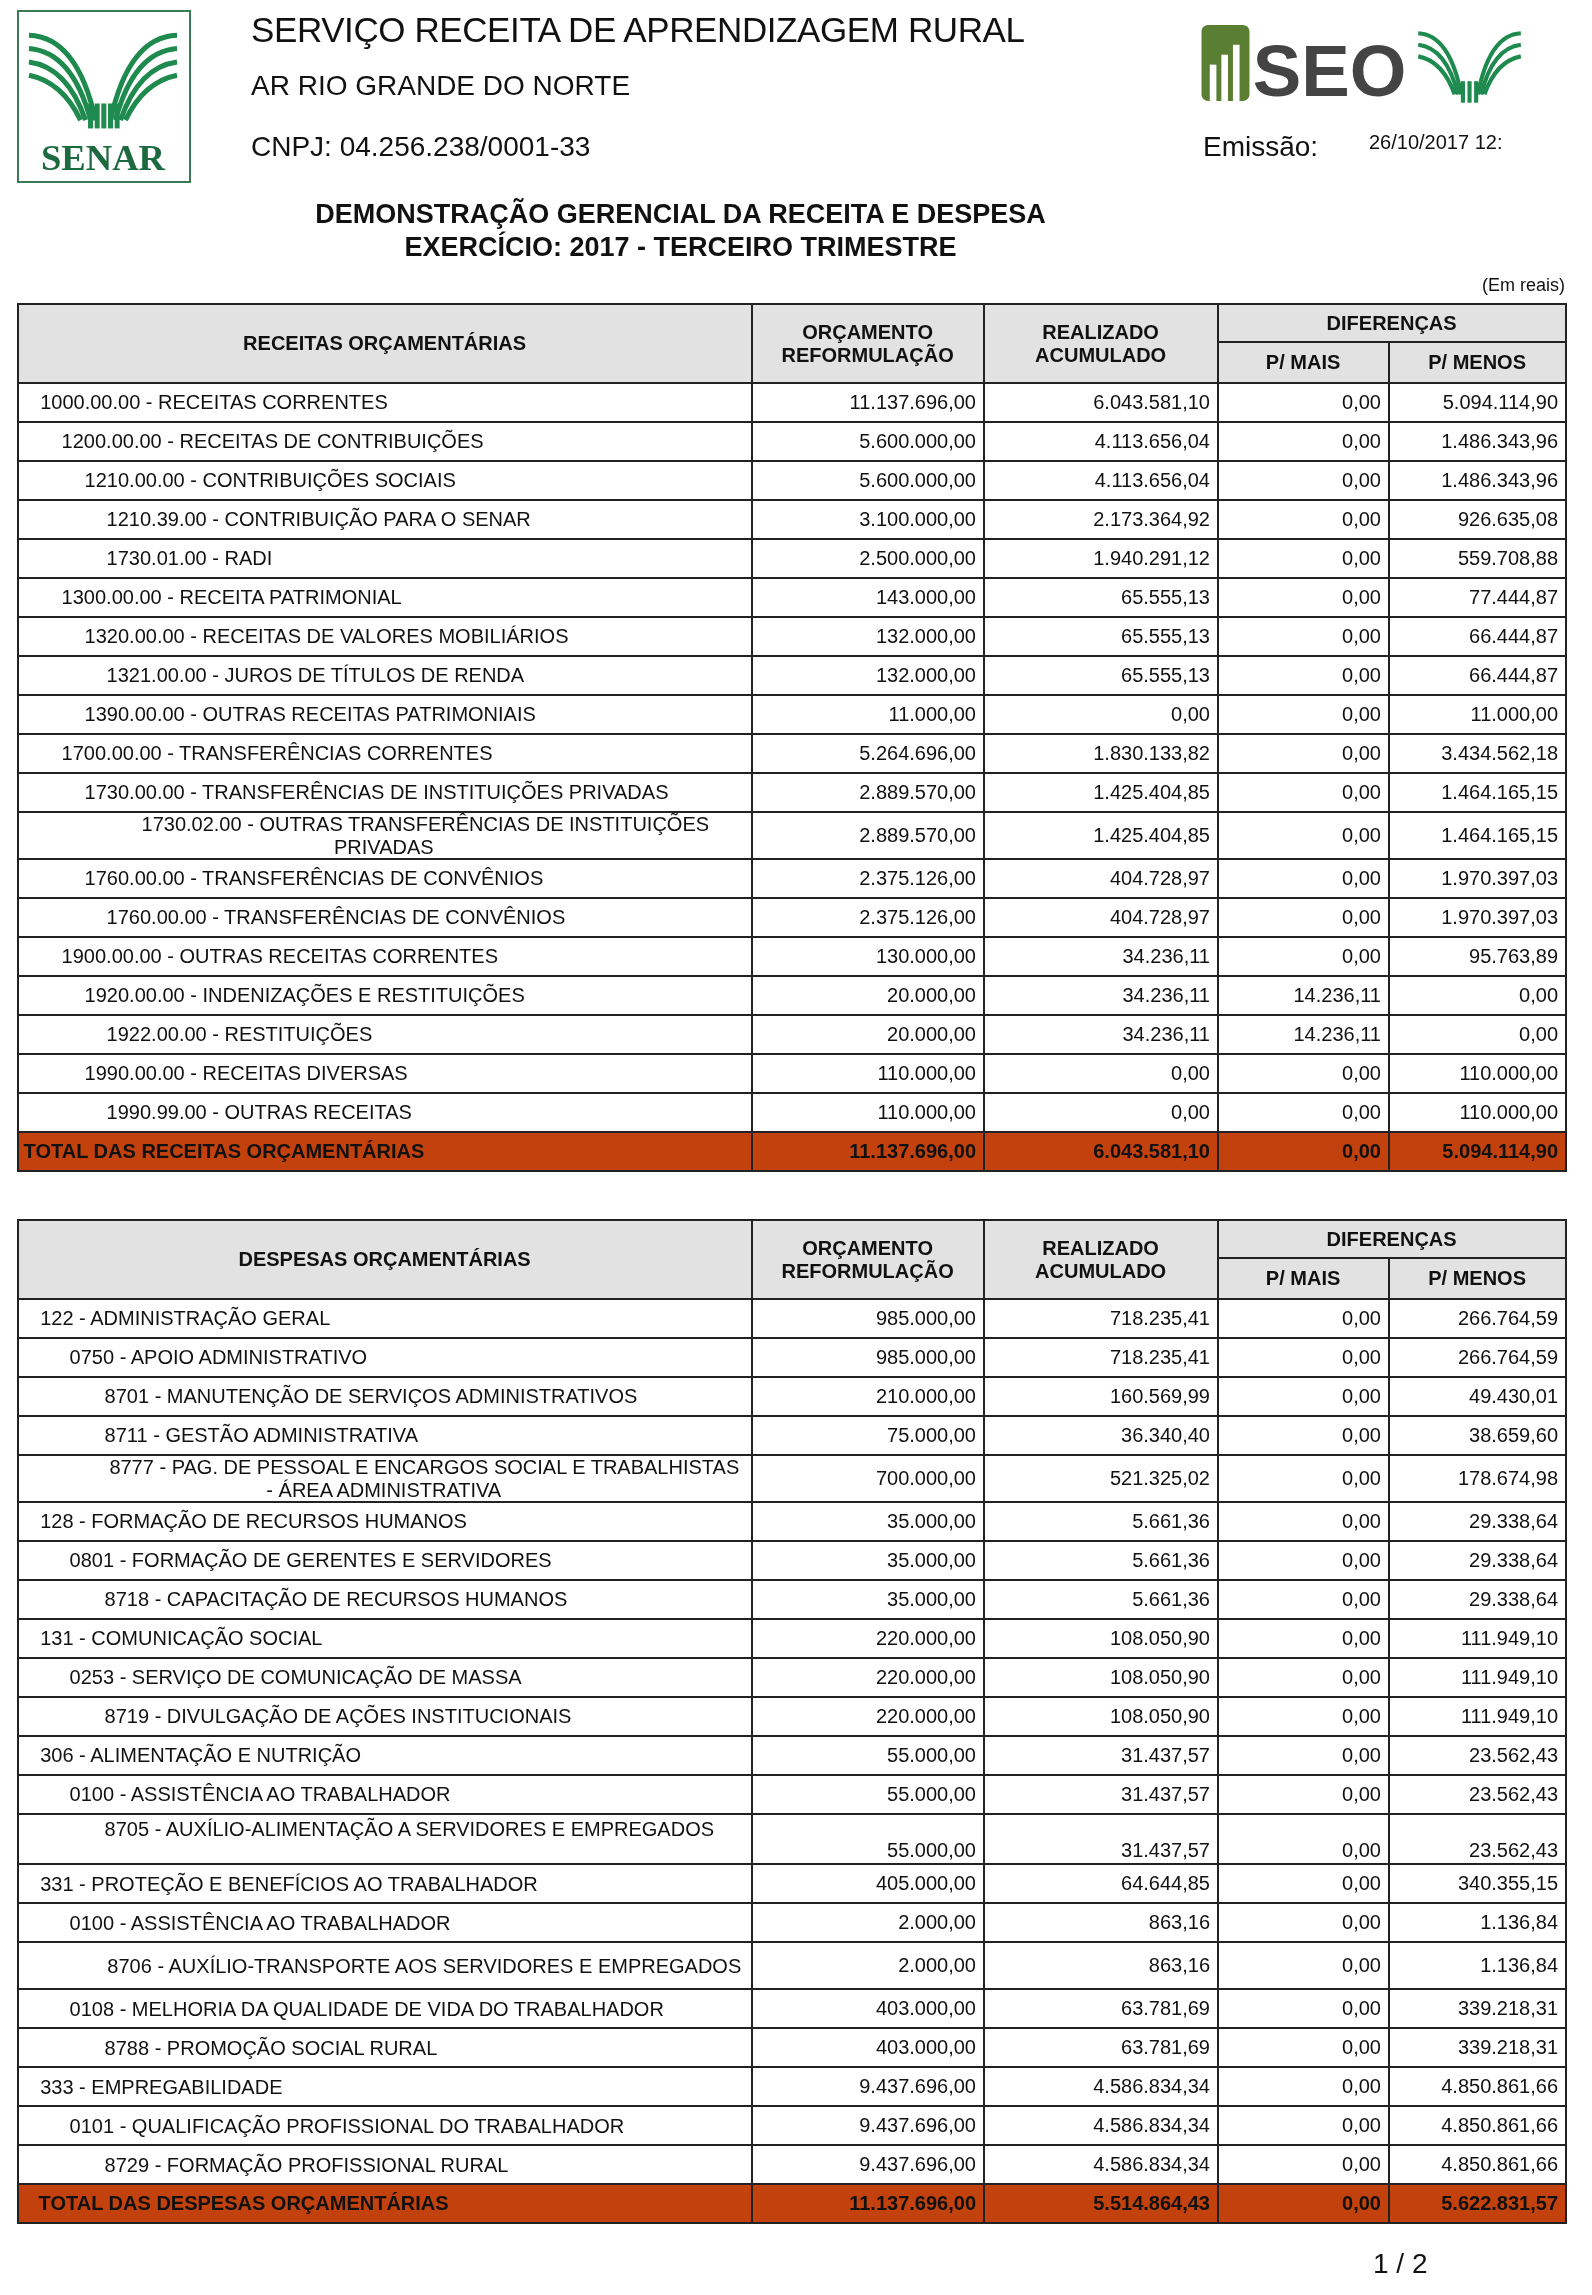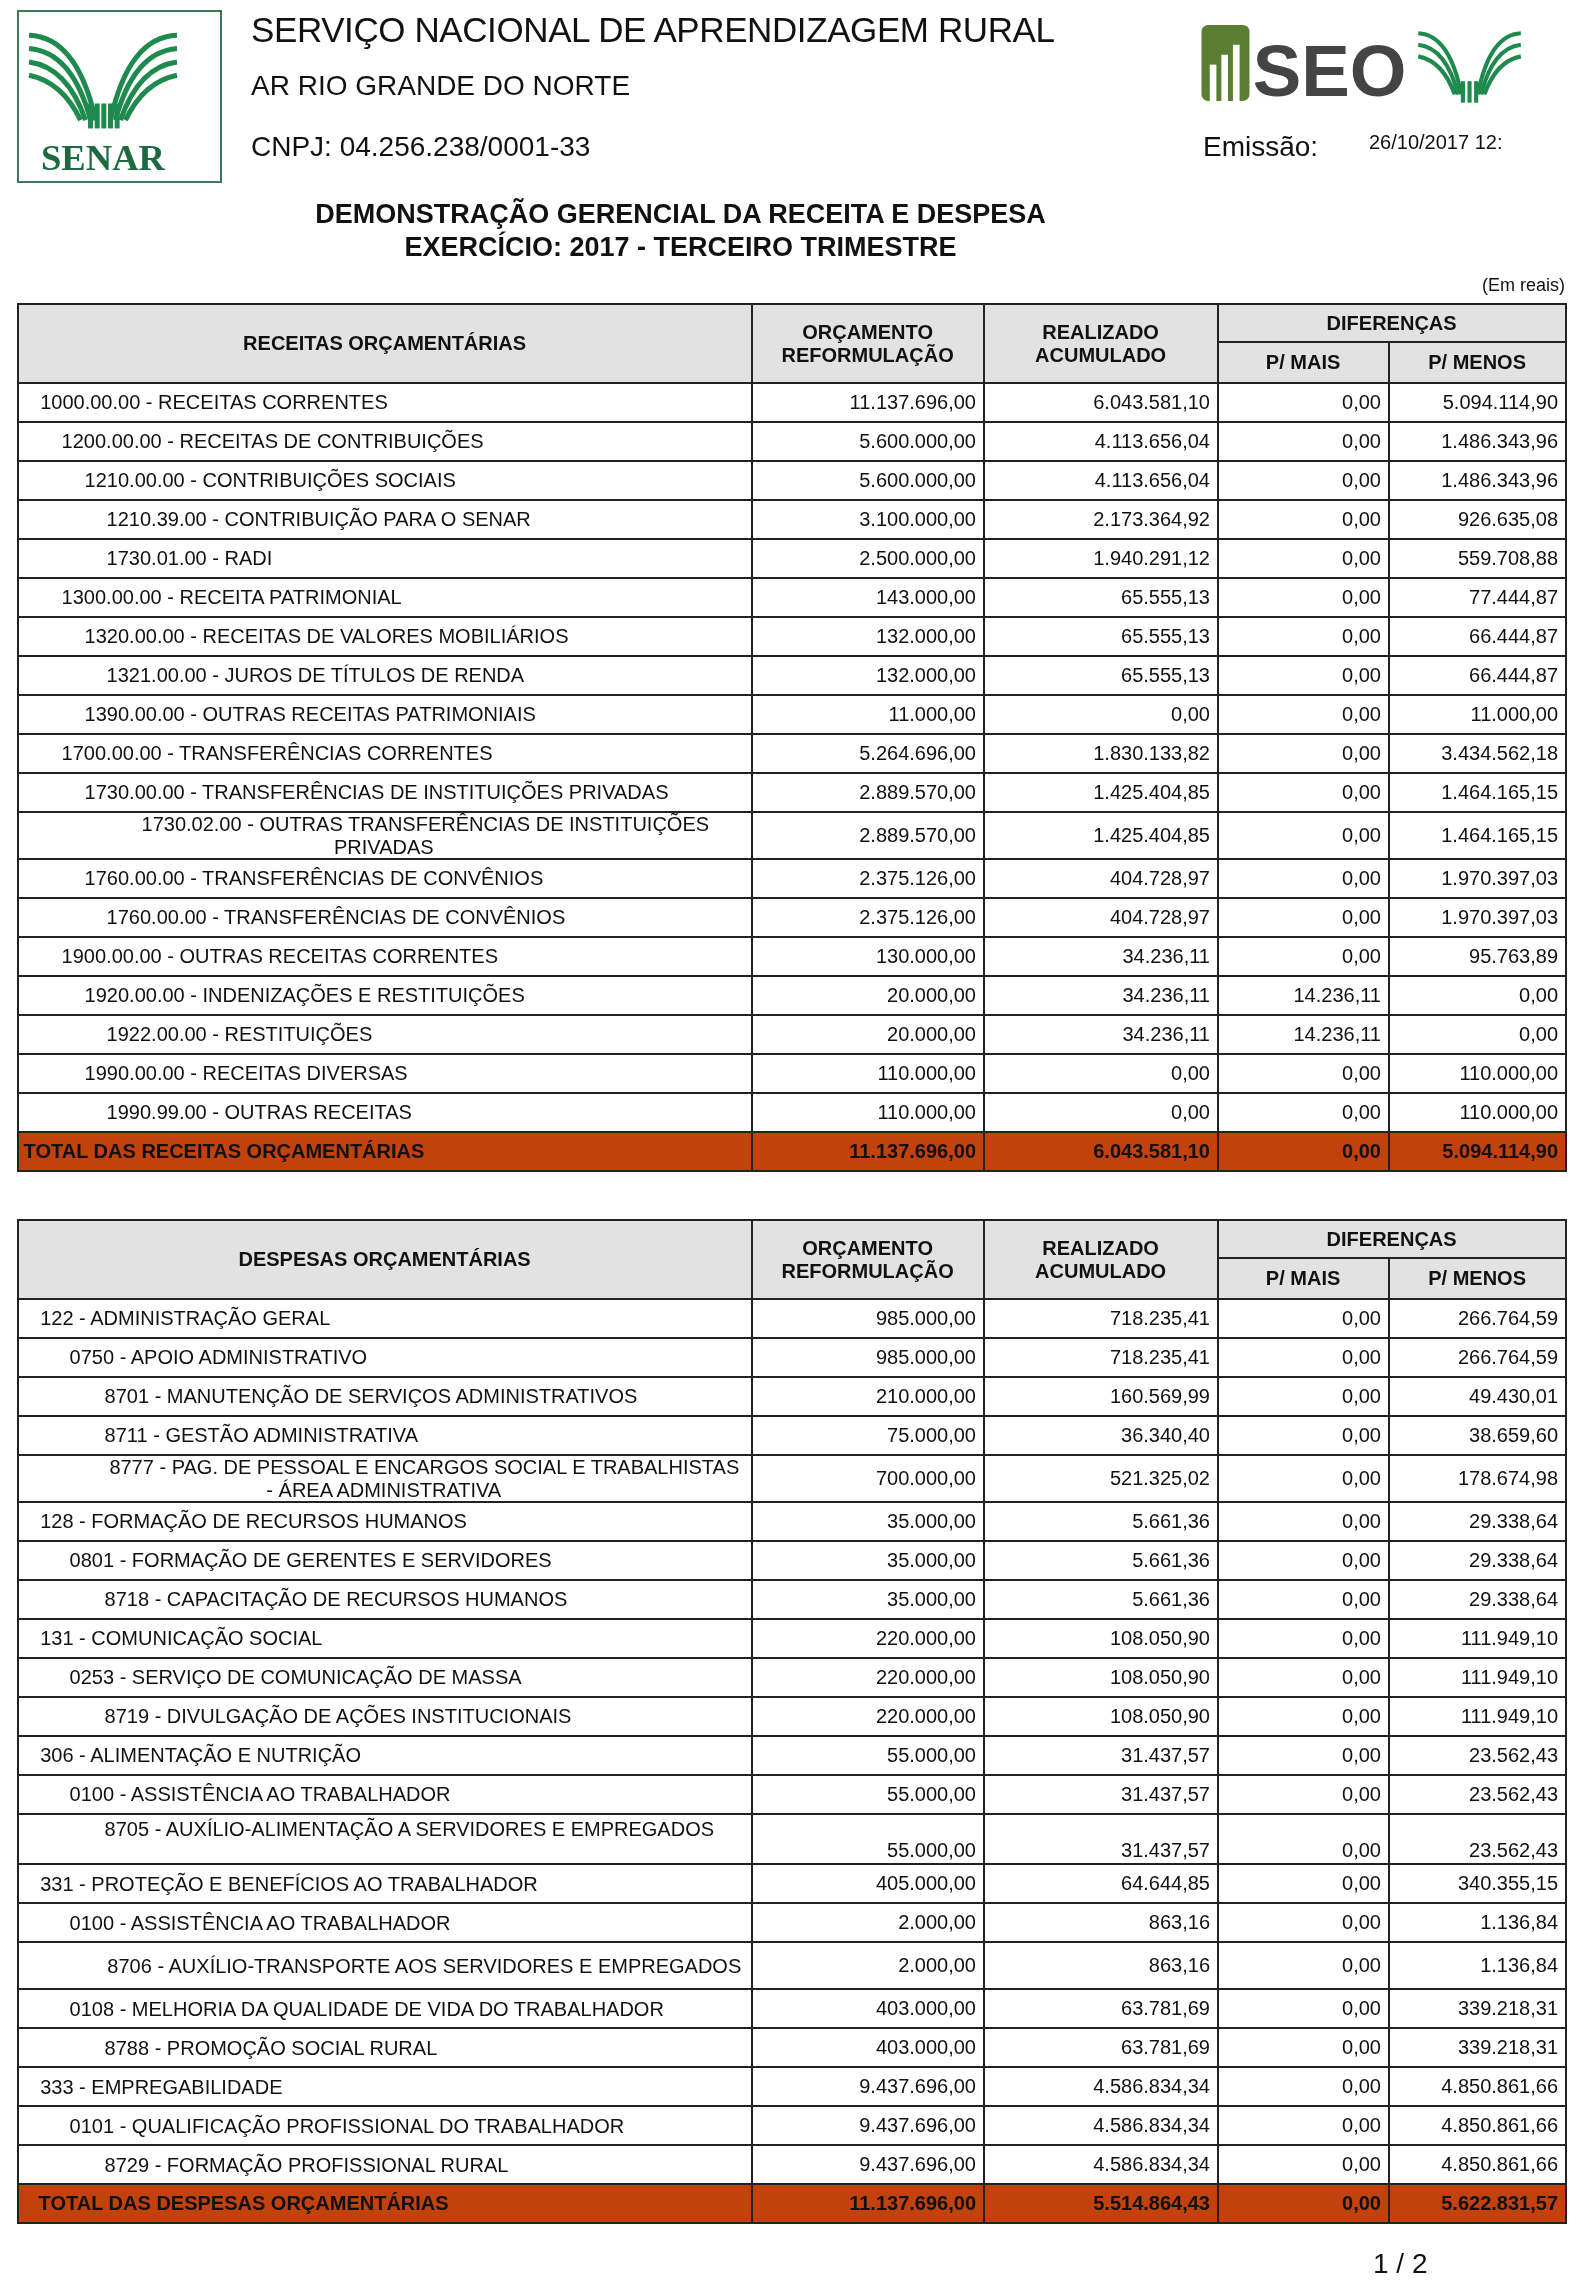--- a/index.html
+++ b/index.html
@@ -1,17 +1,17 @@
 <!DOCTYPE html>
 <html style="font-size:13.3px"><head>
 <meta charset="utf-8">
 <style>
   html, body { margin:0; padding:0; background:#ffffff; }
   body { width:1593px; height:2295px; position:relative; font-family:"Liberation Sans", sans-serif; color:#111; overflow:hidden; }
-  .hdr-logo { position:absolute; left:16.6px; top:10px; width:205px; height:173px; border:2.5px solid #3a7a55; box-sizing:border-box; background:#fff; }
+  .hdr-logo { position:absolute; left:16.6px; top:10px; width:174px; height:173px; border:2.5px solid #3a7a55; box-sizing:border-box; background:#fff; }
   .hdr-logo svg { display:block; }
   .org-title { position:absolute; left:251px; top:10px; font-size:35px; letter-spacing:-0.4px; }
   .org-sub { position:absolute; left:251px; top:70px; font-size:28px; }
   .org-cnpj { position:absolute; left:251px; top:131px; font-size:28px; }
   .seo-logo { position:absolute; left:1201px; top:15px; width:365px; height:91px; }
   .emissao-label { position:absolute; left:1203px; top:131px; font-size:28px; }
   .emissao-value { position:absolute; left:1369px; top:131px; font-size:20px; }
   .doc-title { position:absolute; left:0; width:1361px; text-align:center; font-weight:bold; font-size:27px; }
   .doc-title.t1 { top:199px; }
   .doc-title.t2 { top:232px; }
@@ -52,21 +52,21 @@
         <path d="M190 76 Q150 84 128 130"></path>
       <path d="M86 110 V140"></path>
         <path d="M94 110 V140"></path>
         <path d="M102 110 V140"></path>
         <path d="M110 110 V140"></path>
         <path d="M118 110 V140"></path>
     </g>
     <text x="101" y="190" text-anchor="middle" font-family="Liberation Serif, serif" font-size="44" font-weight="bold" fill="#1e6a40">SENAR</text>
   </svg>
 </div>
-<div class="org-title">SERVIÇO NACIONAL DE APRENDIZAGEM RURAL</div>
+<div class="org-title">SERVIÇO RECEITA DE APRENDIZAGEM RURAL</div>
 <div class="org-sub">AR RIO GRANDE DO NORTE</div>
 <div class="org-cnpj">CNPJ: 04.256.238/0001-33</div>
 
 <div class="seo-logo">
   <svg width="365" height="91" viewBox="0 0 440 110">
     <rect x="0" y="12" width="58" height="92" rx="8" fill="#5a7f32"></rect>
     <rect x="10" y="60" width="8" height="44" fill="#fff"></rect>
       <rect x="24" y="48" width="8" height="56" fill="#fff"></rect>
       <rect x="38" y="36" width="8" height="68" fill="#fff"></rect>
     <text x="62" y="98" font-family="Liberation Sans, sans-serif" font-weight="bold" font-size="88" fill="#444">SEO</text>

